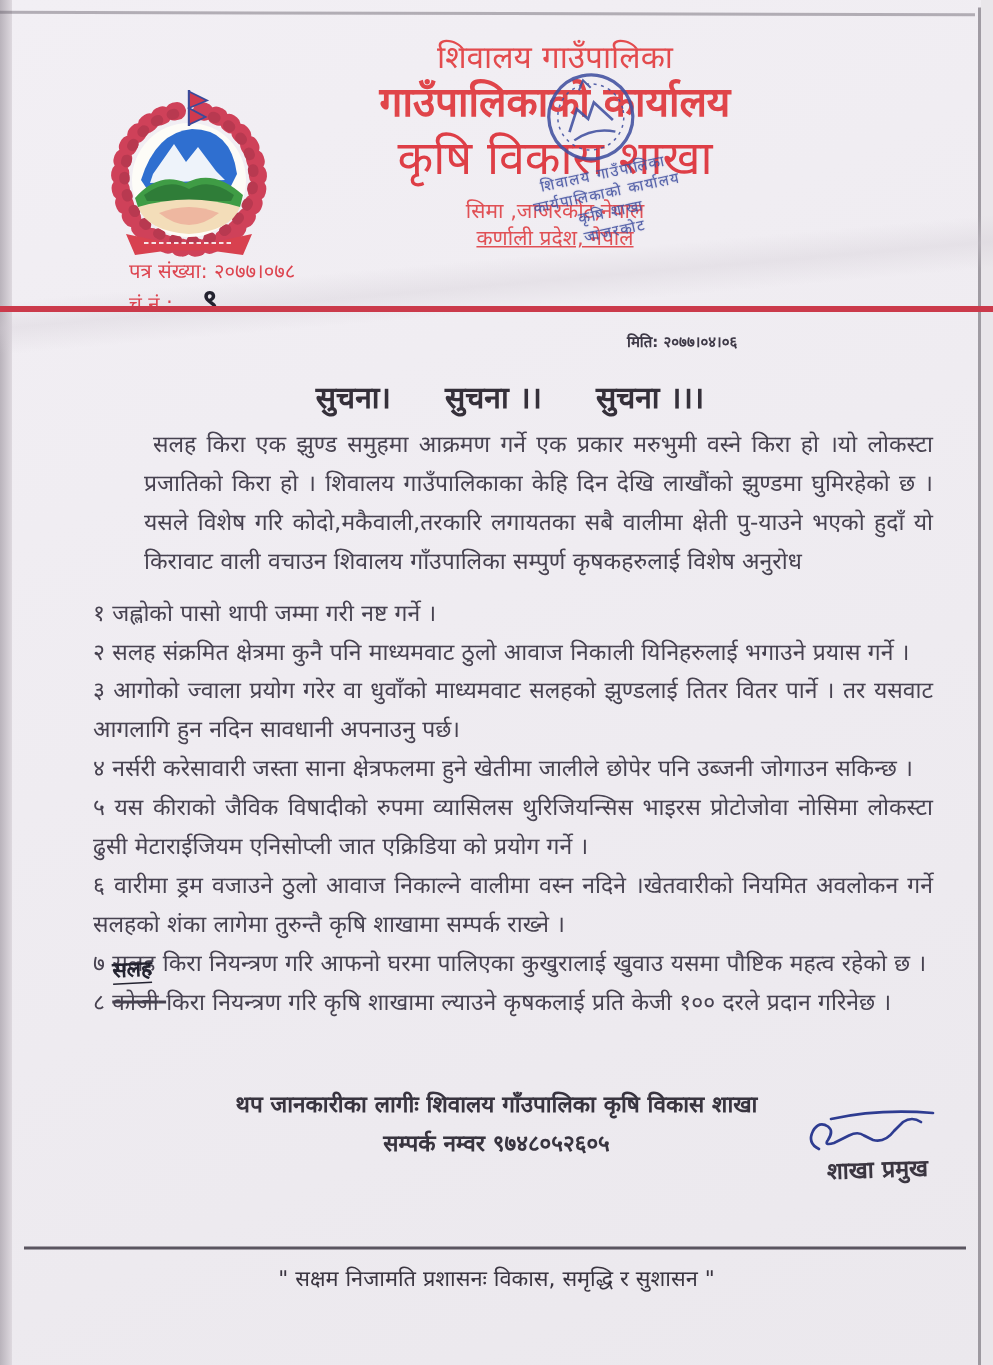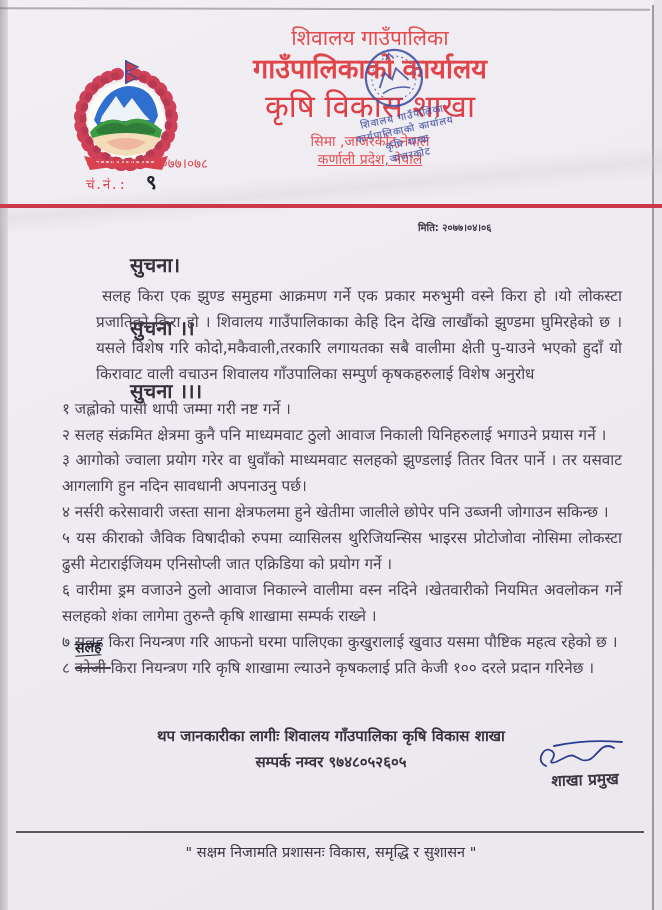--- a/index.html
+++ b/index.html
@@ -32,31 +32,31 @@
   .lh-5{font-size:14px;color:#e05055;margin-top:2px;text-decoration:underline;}
 
   
   .stamp{position:absolute;left:308px;top:46px;width:190px;height:150px;
     transform:rotate(-12deg);color:#4150a0;opacity:.88;text-align:center;
     pointer-events:none;}
   .stamp svg{display:block;margin:0 auto;}
   .stamp-line{font-size:10px;line-height:13px;letter-spacing:1px;
     text-shadow:0 0 1px rgba(65,80,160,.5);}
 
-  .ref-block{position:absolute;left:86px;top:155px;color:#dd4550;font-size:13.5px;line-height:19px;font-family:Liberation Mono, monospace;}
+  .ref-block{position:absolute;left:86px;top:172px;color:#dd4550;font-size:13.5px;line-height:19px;}
   .chalani-value{display:inline-block;margin-left:20px;color:#23222f;
     font-size:20px;font-weight:bold;transform:rotate(-4deg);}
 
   .rule-red{position:absolute;left:0;top:204px;width:662px;height:4px;background:#cb3a4b;}
 
   .date-line{position:absolute;left:418px;top:220px;font-size:10px;color:#3e3947;font-weight:bold;}
 
   .notice-heading{position:absolute;left:130px;top:251px;width:420px;
     display:flex;justify-content:center;gap:36px;
-    font-size:20px;font-weight:bold;color:#35303a;flex-direction:column;}
+    font-size:20px;font-weight:bold;color:#35303a;}
 
   .content{position:absolute;left:62px;top:284px;width:560px;
     font-size:15.3px;line-height:25.9px;color:#474250;text-align:justify;}
   .intro{text-indent:6px;margin-left:34px;}
   .item{margin:0;}
   .item-first{margin-top:9px;}
 
   .struck{position:relative;text-decoration:line-through;text-decoration-thickness:2px;}
   .handwritten-word{position:absolute;left:0px;top:-19px;
     font-size:14px;font-weight:bold;color:#232330;white-space:nowrap;

